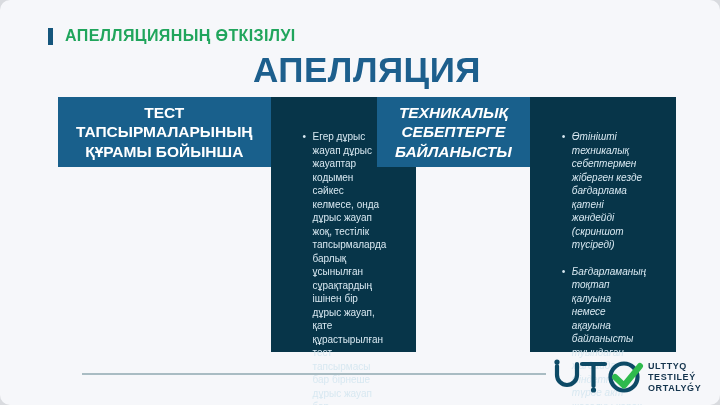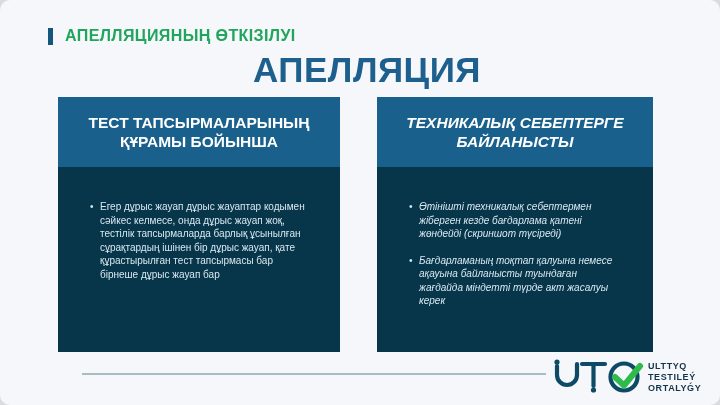--- a/index.html
+++ b/index.html
@@ -21,21 +21,21 @@
   .kicker-bar{width:5px;height:17px;background:#15567c;margin-right:12px;}
   .kicker-text{
     color:#20a55c;font-weight:bold;font-size:16px;letter-spacing:0.4px;
   }
   
   .big-title{
     position:absolute;left:0;right:0;top:50px;text-align:center;
     color:#1d5f8d;font-weight:bold;font-size:35px;letter-spacing:0.5px;margin-left:14px;
   }
   
-  .card{position:absolute;top:97px;height:255px;display:flex;flex-direction:column;}
+  .card{position:absolute;top:97px;height:255px;display:flex;}
   .card-left{left:58px;width:282px;}
   .card-right{left:377px;width:276px;font-style:italic;}
   .card-header{
     background:#19608c;height:70px;flex:0 0 70px;
     display:flex;align-items:center;justify-content:center;
     color:#ffffff;font-weight:bold;font-size:15.5px;line-height:1.25;
     text-align:center;padding:0 18px;box-sizing:border-box;
   }
   .card-body{
     background:#073549;flex:1;

